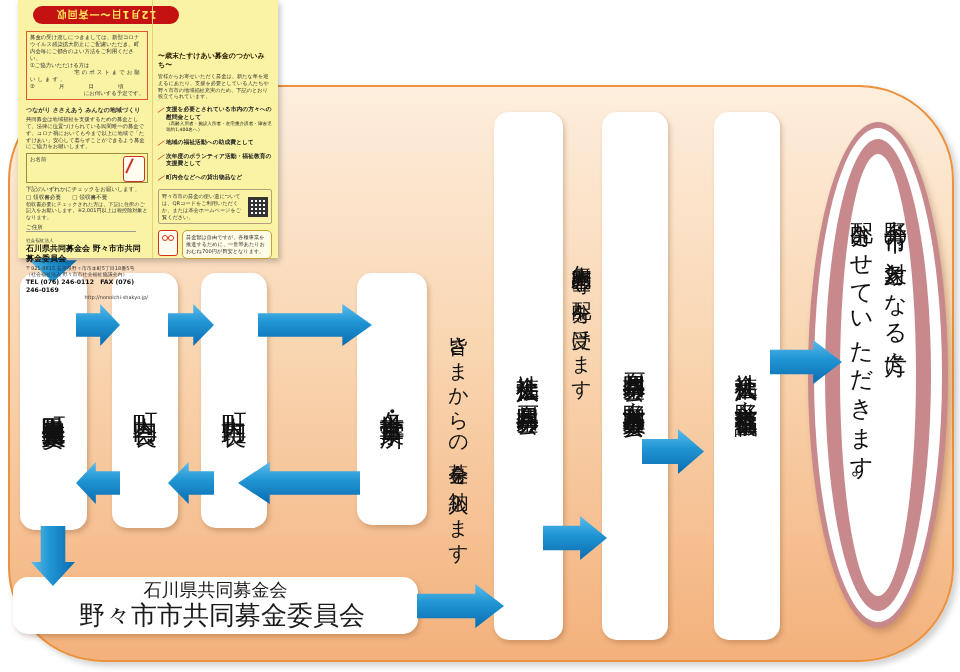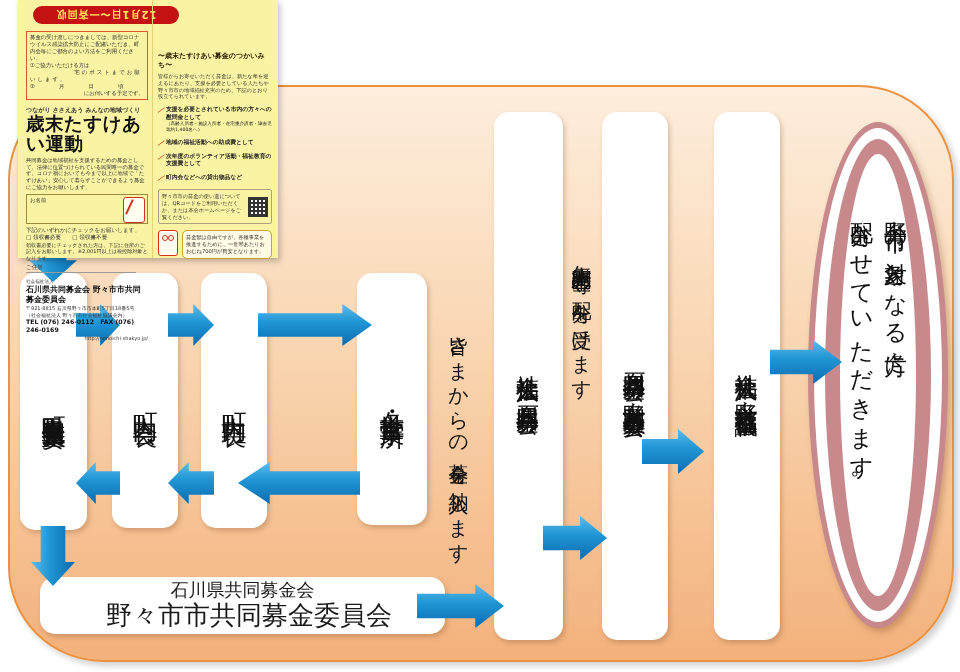--- a/index.html
+++ b/index.html
@@ -23,21 +23,21 @@
   .n2{left:112px;top:273px;width:66px;height:255px;}
   .n3{left:201px;top:273px;width:66px;height:255px;}
   .n2 .vlabel,.n3 .vlabel{font-size:25px;letter-spacing:4px;}
   .n4{left:357px;top:273px;width:70px;height:252px;}
   .n4 .vlabel{font-size:25px;letter-spacing:2px;}
   .n5{left:494px;top:112px;width:69px;height:528px;}
   .n6{left:602px;top:112px;width:66px;height:528px;}
   .n7{left:714px;top:112px;width:66px;height:528px;}
   .n5 .vlabel,.n6 .vlabel,.n7 .vlabel{font-size:23px;letter-spacing:1px;}
 
-  .nbottom{left:40px;top:577px;width:405px;height:57px;display:flex;flex-direction:column;
+  .nbottom{left:13px;top:577px;width:405px;height:57px;display:flex;flex-direction:column;
            align-items:center;justify-content:center;line-height:1.15;}
   .nbottom .l1{font-size:18px;}
   .nbottom .l2{font-size:26px;margin-left:13px;}
 
   
   .oval-outer{position:absolute;left:808px;top:122px;width:140px;height:506px;
     border-radius:50%;background:#c8898c;box-shadow:3px 4px 6px rgba(120,70,30,.3);z-index:3;}
   .oval-gap{position:absolute;inset:6px;border-radius:50%;background:#fff;}
   .oval-ring2{position:absolute;inset:11px;border-radius:50%;background:#c8898c;}
   .oval-fill{position:absolute;inset:15px;border-radius:50%;background:#fff;}
@@ -182,21 +182,20 @@
 
     <div class="panelL">
       <div class="notice">
         <div>募金の受け渡しにつきましては、新型コロナウイルス感染拡大防止にご配慮いただき、町内会毎にご都合のよい方法をご利用ください。</div>
         <div>①ご協力いただける方は</div>
         <div class="blank">　　　　　　宅のポストまでお願いします。</div>
         <div class="blank">②　　　月　　　日　　　頃</div>
         <div style="text-align:right">にお伺いする予定です。</div>
       </div>
       <div class="tagline">つながり ささえあう みんなの地域づくり</div>
-      <div class="flyer-title">歳末たすけあい運動</div>
       <div class="flyer-intro">共同募金は地域福祉を支援するための募金として、法律に位置づけられている民間唯一の募金です。コロナ禍においても今まで以上に地域で「たすけあい」安心して暮らすことができるよう募金にご協力をお願いします。</div>
       <div class="namebox">
         <span>お名前</span>
         <span class="stamp"></span>
       </div>
       <div class="checks">
         <div>下記のいずれかにチェックをお願いします。</div>
         <div>□ 領収書必要　　□ 領収書不要</div>
         <div style="font-size:5.1px">領収書必要にチェックされた方は、下記に住所のご記入をお願いします。※2,001円以上は税控除対象となります。</div>
       </div>

